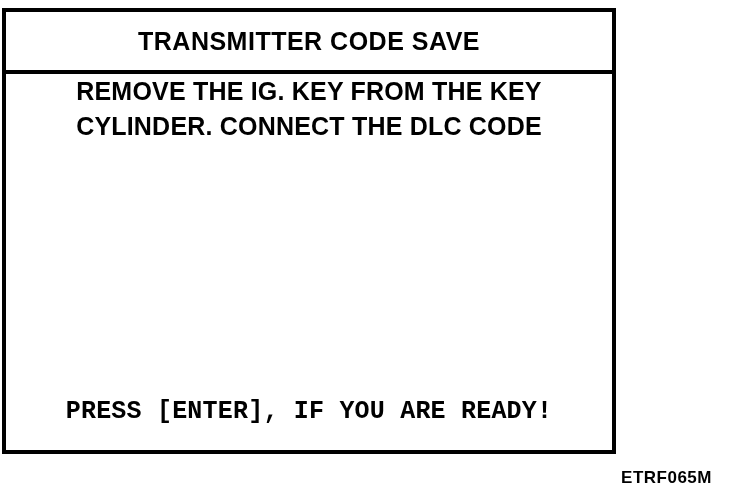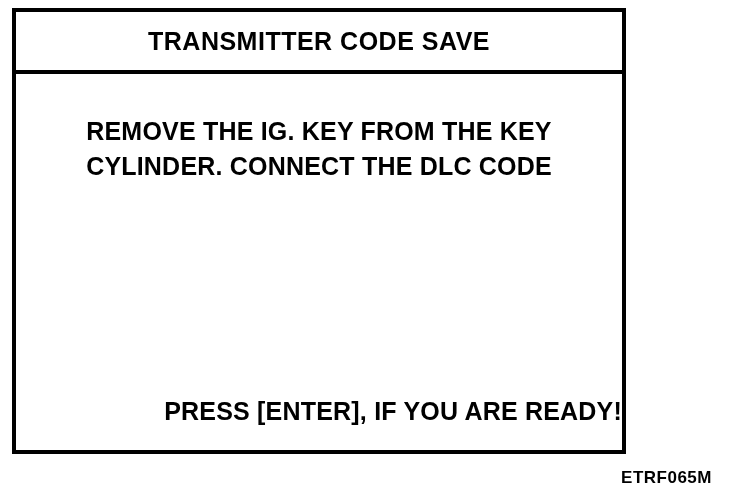--- a/index.html
+++ b/index.html
@@ -10,21 +10,21 @@
     position: relative;
     width: 736px;
     height: 494px;
     background: #ffffff;
     font-family: "Liberation Sans", sans-serif;
     color: #000000;
     overflow: hidden;
   }
   .screen-box {
     position: absolute;
-    left: 12px;
+    left: 2px;
     top: 8px;
     width: 614px;
     height: 446px;
     border: 4px solid #000000;
     box-sizing: border-box;
     background: #ffffff;
   }
   .title-bar {
     height: 58px;
     border-bottom: 4px solid #000000;
@@ -32,40 +32,40 @@
     align-items: center;
     justify-content: center;
   }
   .title-text {
     font-size: 25px;
     font-weight: bold;
     letter-spacing: 0.5px;
     white-space: nowrap;
   }
   .message-block {
-    margin-top: 40px;
     text-align: center;
     font-size: 25px;
     font-weight: bold;
     line-height: 35px;
     letter-spacing: 0.2px;
   }
   .message-line {
     white-space: nowrap;
   }
   .enter-prompt {
     position: absolute;
     left: 0;
     right: 0;
     bottom: 24px;
-    text-align: right;
+    text-align: center;
     font-size: 25px;
     font-weight: bold;
     letter-spacing: 0.2px;
     white-space: nowrap;
+    font-family: Liberation Mono, monospace;
   }
   .figure-code {
     position: absolute;
     top: 468px;
     right: 24px;
     font-size: 17px;
     font-weight: bold;
     letter-spacing: 0.5px;
     white-space: nowrap;
     text-align: center;

